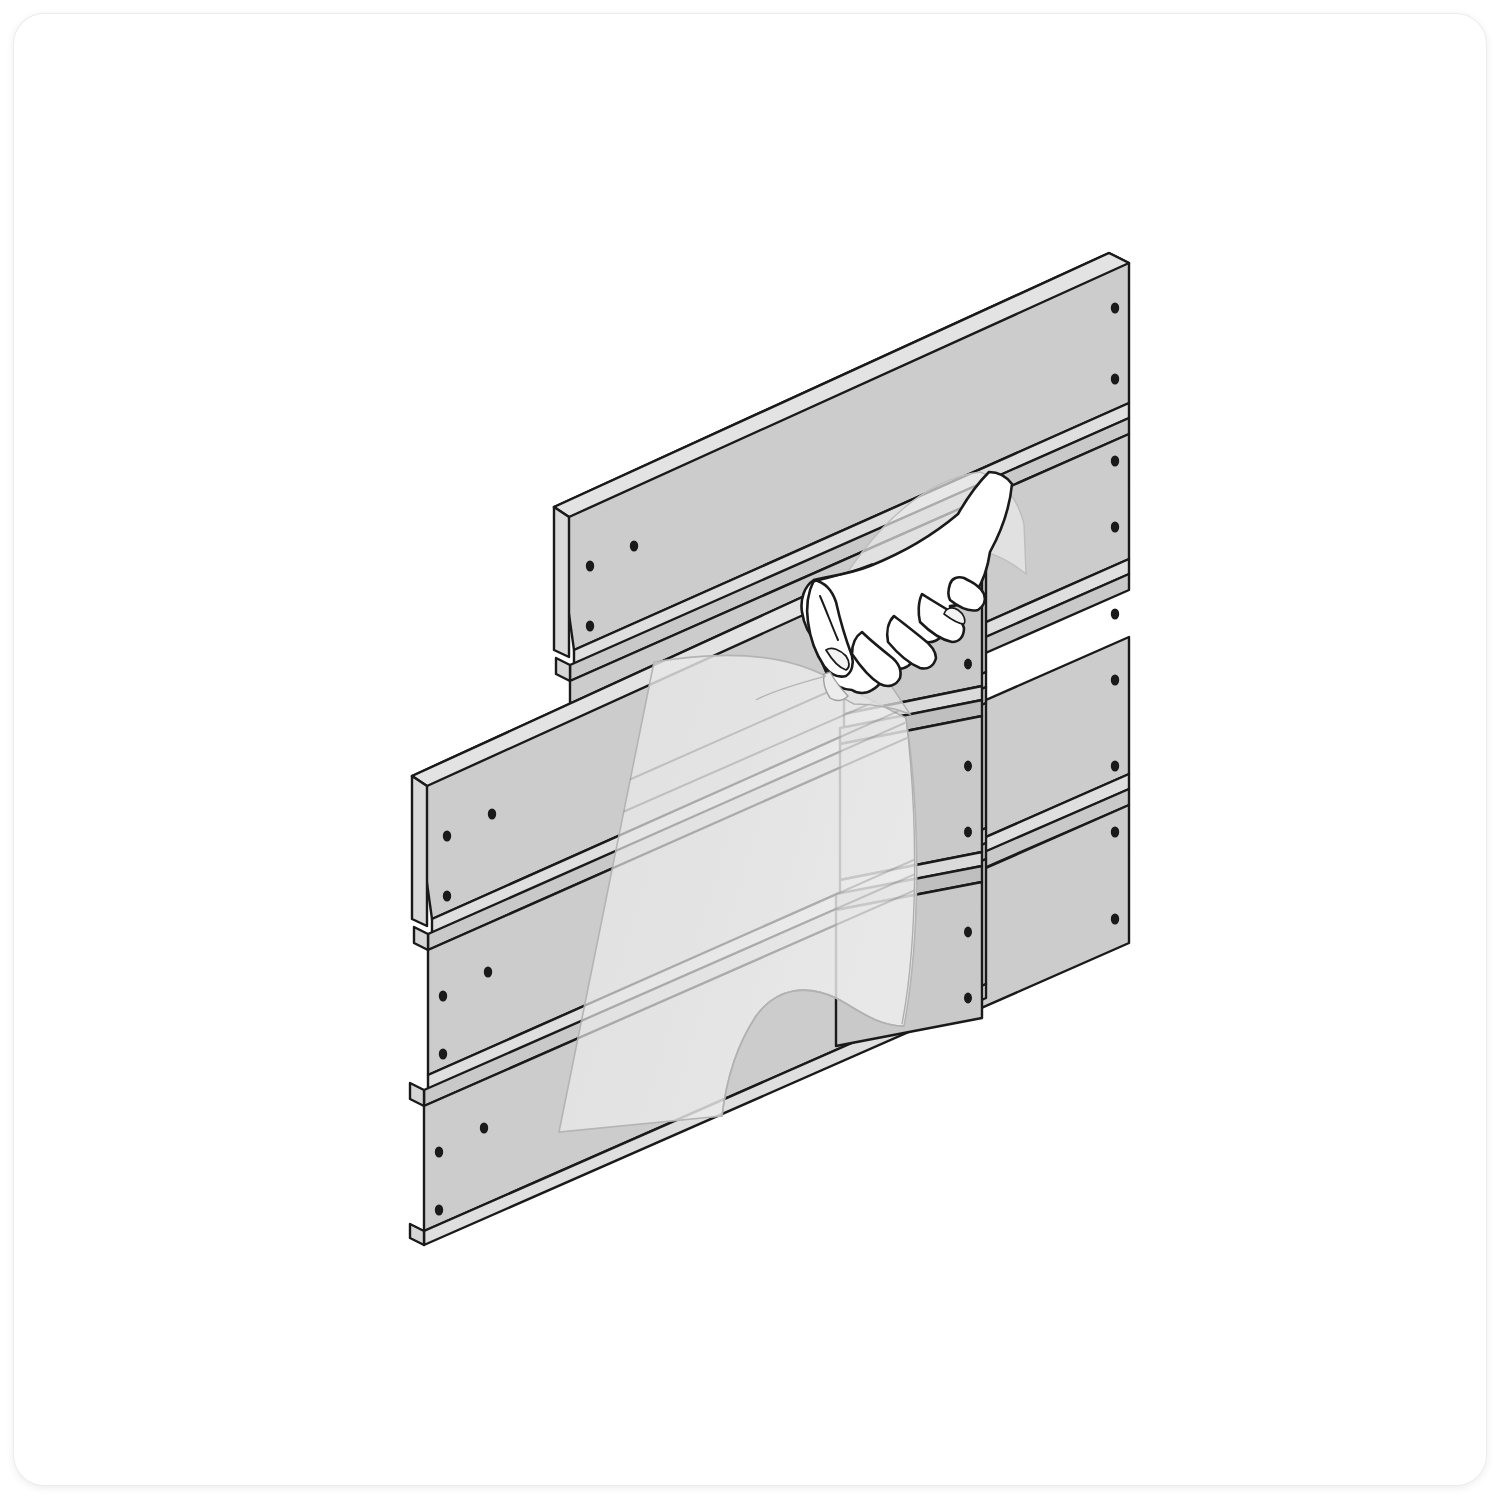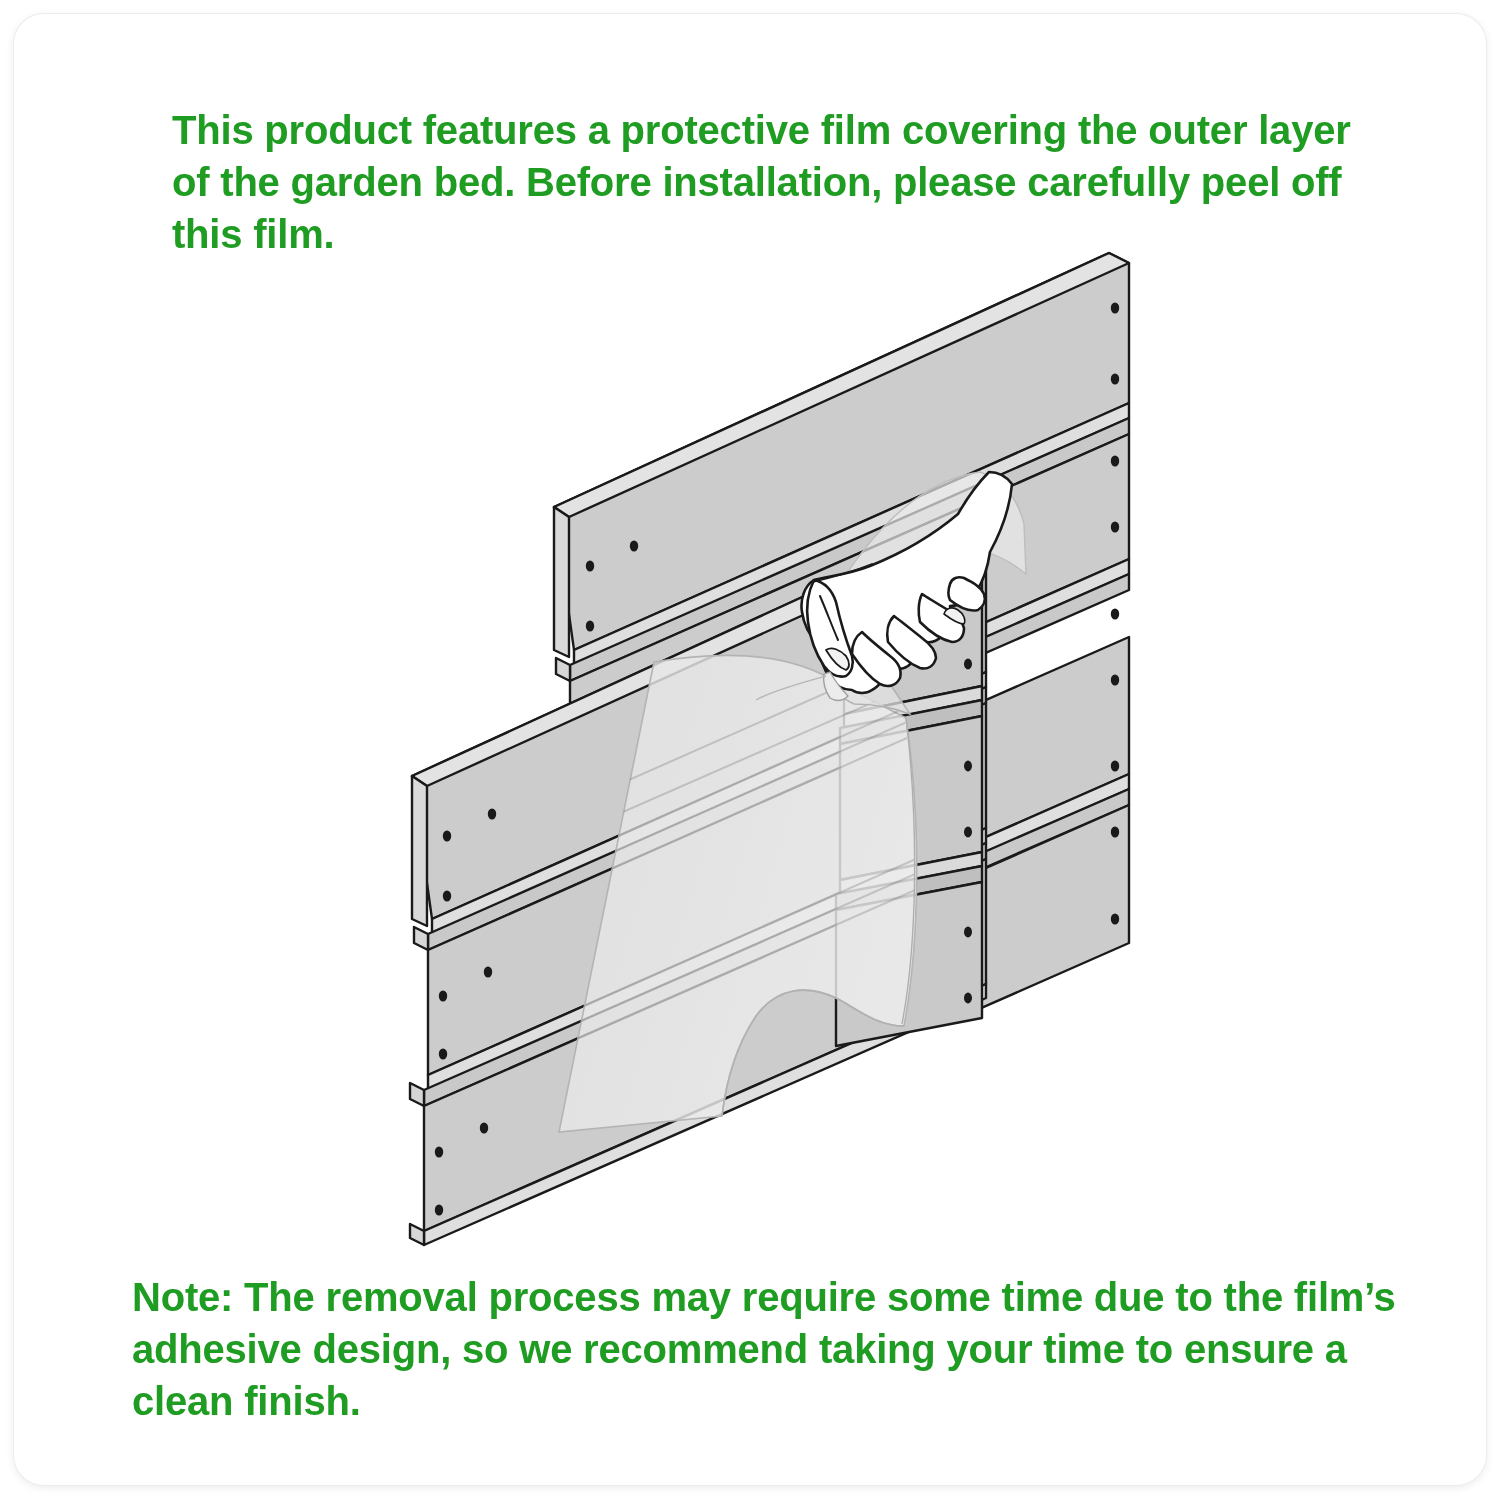--- a/index.html
+++ b/index.html
@@ -43,21 +43,20 @@
     left:0; top:0;
     width:1472px; height:1471px;
   }
   #illus svg{ display:block; width:100%; height:100%; }
 </style>
 </head>
 <body>
 
 <div id="card">
 
-  <div class="instr" id="top-text">This product features a protective film covering the outer layer of the garden bed. Before installation, please carefully peel off this film.</div>
 
   <div id="illus">
     <svg viewBox="0 0 1472 1471" xmlns="http://www.w3.org/2000/svg">
       <defs>
         <clipPath id="clipFilm">
 
           <path d="M545,1115 L640,648 Q760,630 820,668 L890,700
                    C905,810 903,930 888,1010
                    C860,1010 840,992 820,982
                    C790,968 760,972 740,1000
@@ -274,15 +273,14 @@
       </g>
 
       <g>
         <path d="M816,658 Q824,672 834,682 Q826,690 816,684 Q808,672 810,660 Z" fill="#ececec" stroke="#9f9f9f" stroke-width="1.4"></path>
         <path d="M812,662 C790,668 760,676 742,686" fill="none" stroke="#b5b5b5" stroke-width="1.4"></path>
       </g>
 
     </svg>
   </div>
 
-  <div class="instr" id="note-text">Note: The removal process may require some time due to the film’s adhesive design, so we recommend taking your time to ensure a clean finish.</div>
 
 </div>
 
 </body></html>

